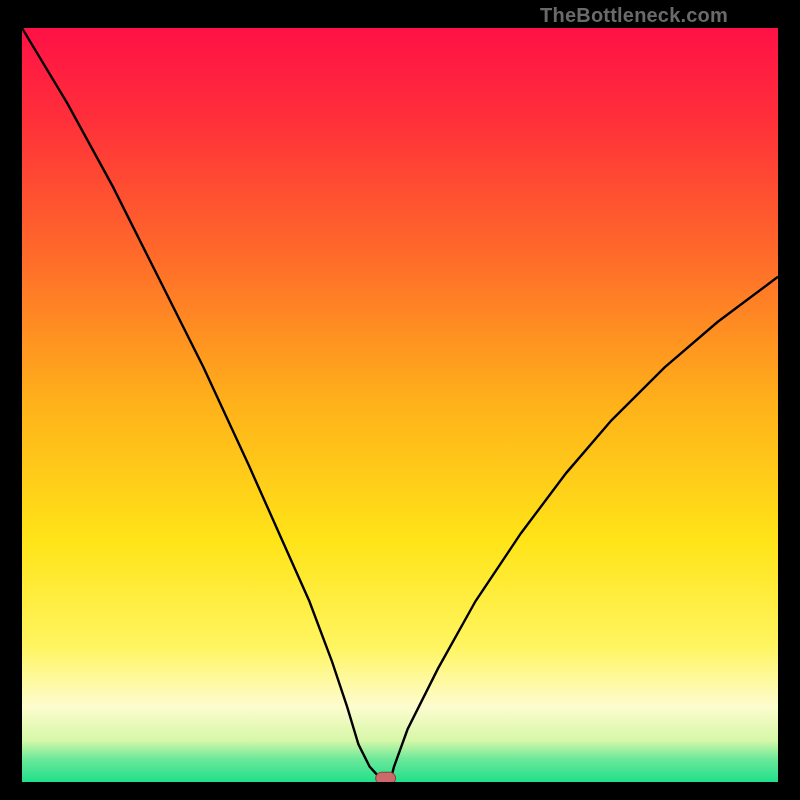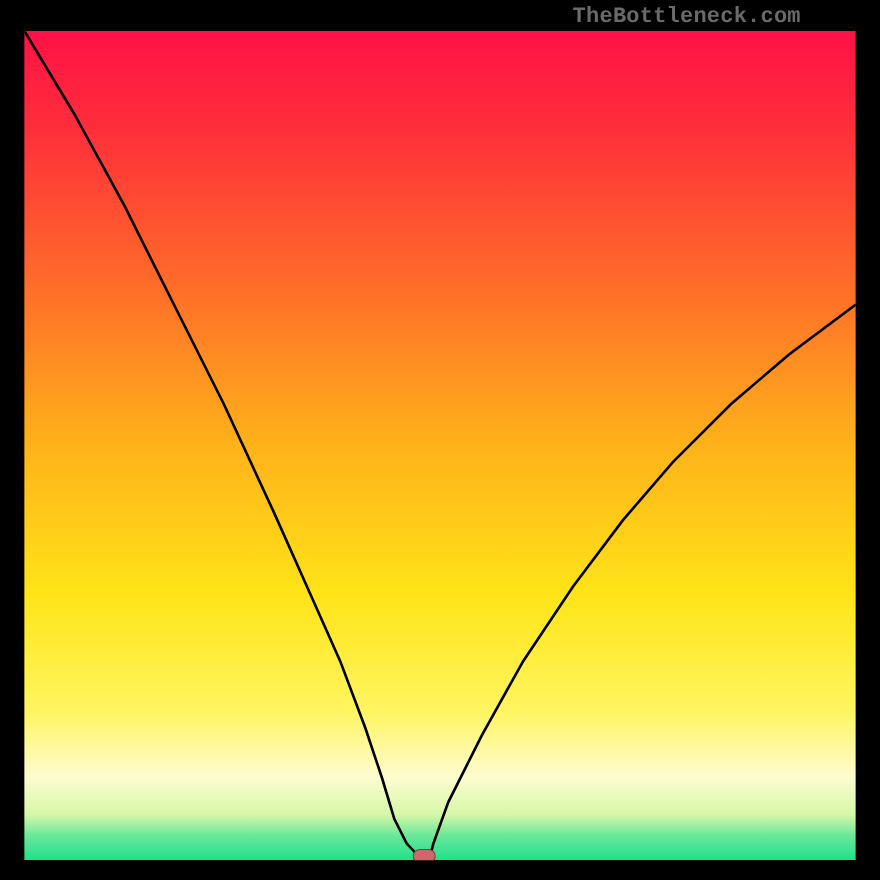--- a/index.html
+++ b/index.html
@@ -9,21 +9,20 @@
     height: 800px;
     background: #000;
     font-family: Arial, Helvetica, sans-serif;
     overflow: hidden;
   }
   .frame {
     position: relative;
     width: 740px;
     height: 800px;
     background: #000;
-    font-family: Liberation Mono, monospace;
   }
   .watermark {
     position: absolute;
     top: 4px;
     right: 12px;
     color: #6a6a6a;
     font-size: 20px;
     font-weight: 600;
     letter-spacing: 0.2px;
     user-select: none;

